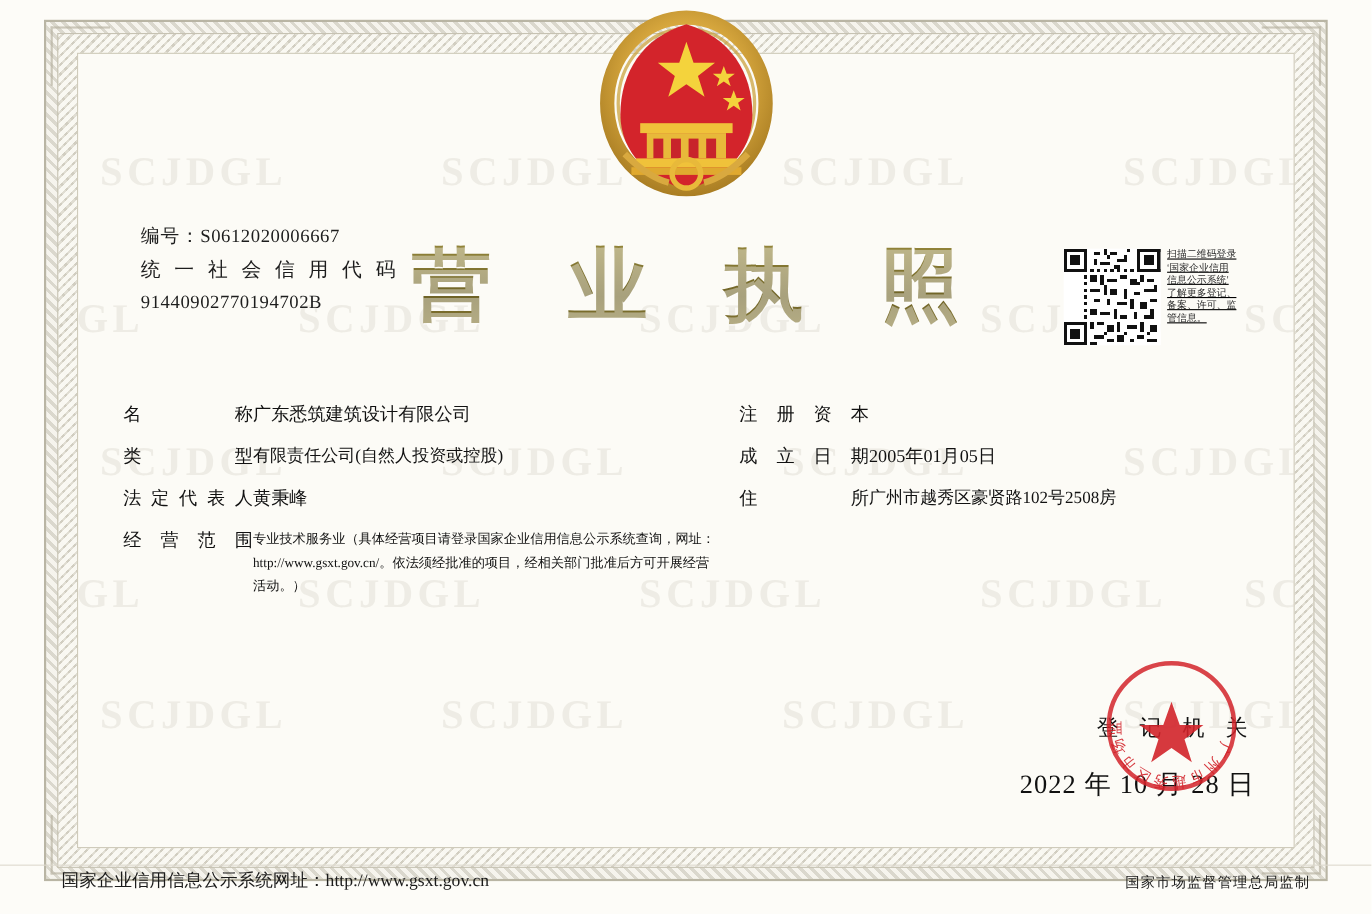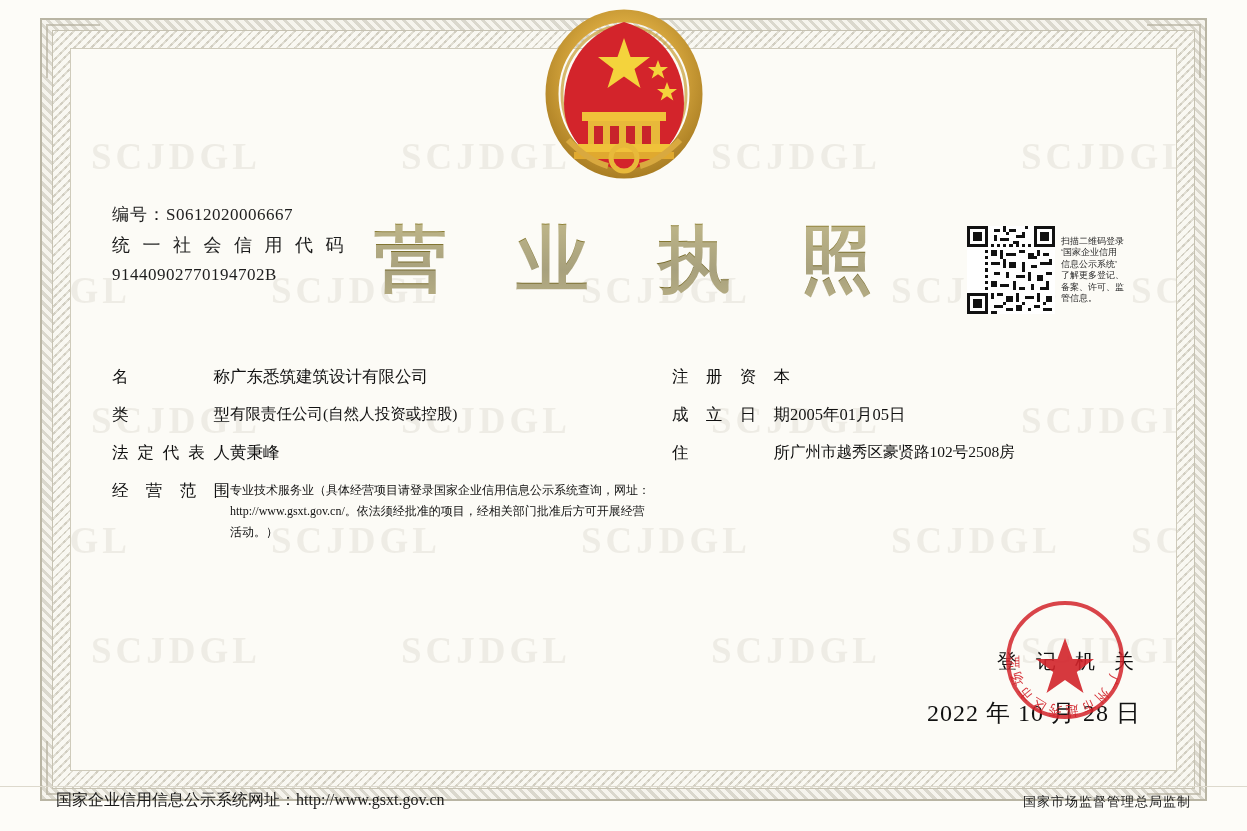--- a/index.html
+++ b/index.html
@@ -116,42 +116,43 @@
     background: linear-gradient(180deg,#9a8c3e 0%, #6f6327 60%, #8a7c36 100%);
     -webkit-background-clip: text;
     background-clip: text;
     -webkit-text-fill-color: transparent;
     text-shadow: 0 1px 0 rgba(255,255,255,0.4);
   }
 
   
   .idblock {
     position: absolute;
-    left: 112px;
+    left: 128px;
     top: 200px;
     color: #1d1d1d;
     font-size: 17px;
     line-height: 30px;
   }
   .idblock .row { white-space: nowrap; }
   .idblock .lbl { letter-spacing: 1px; }
   .idblock .code-big { letter-spacing: 4px; font-size: 18px; }
   .idblock .num-mono {
     font-family: "Liberation Serif", serif;
     letter-spacing: .5px;
   }
 
   
   .qr-wrap {
     position: absolute;
     right: 108px;
     top: 226px;
     display: flex;
-    align-items: center;
+    align-items: flex-start;
     gap: 6px;
+    text-decoration: underline;
   }
   .qr-code {
     width: 88px; height: 88px;
     background: #fff;
   }
   .qr-note {
     font-family: "Liberation Sans", sans-serif;
     font-size: 9px;
     line-height: 11.5px;
     color: #2a2a2a;

